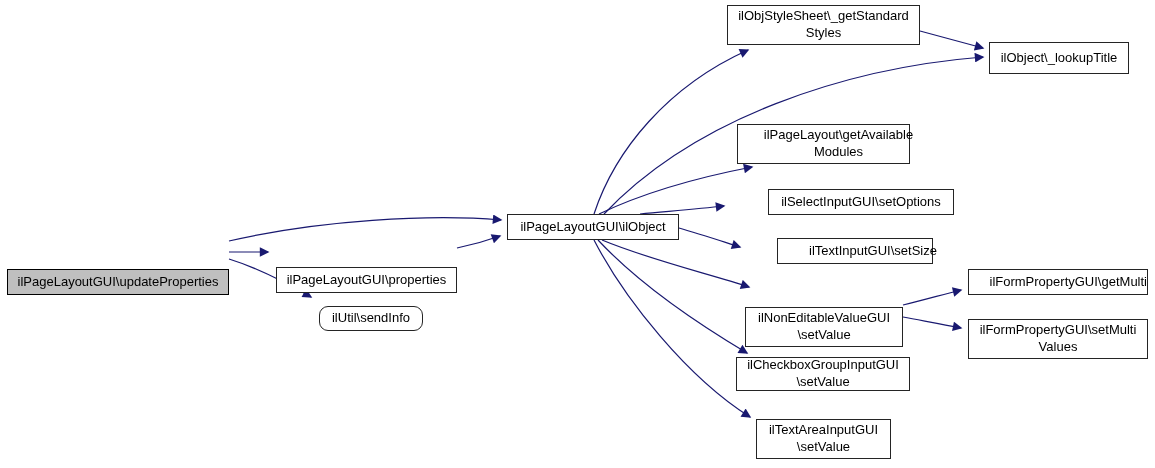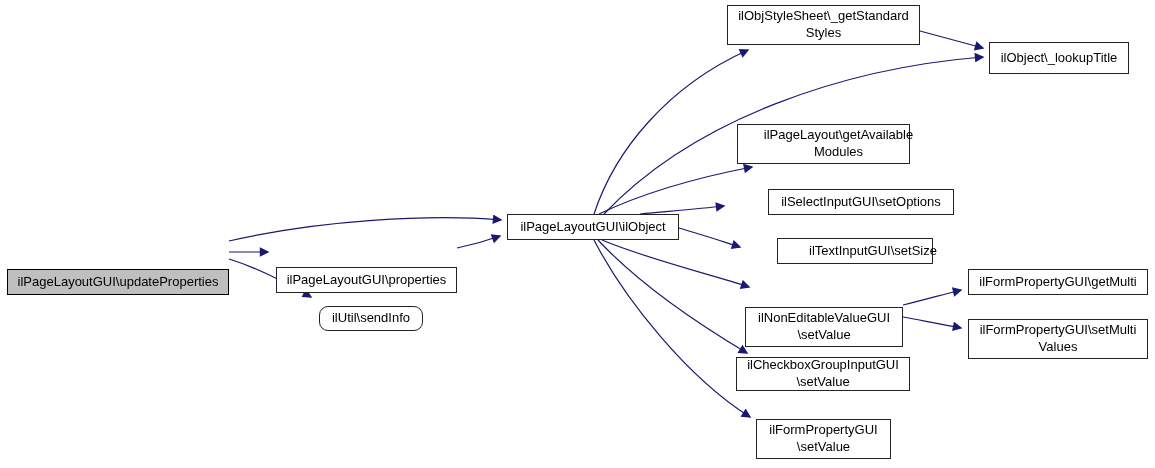--- a/index.html
+++ b/index.html
@@ -77,19 +77,19 @@
 Styles</span></div>
       <div class="node" style="left: 989px; top: 42px; width: 140px; height: 32px;"><span>ilObject\_lookupTitle</span></div>
       <div class="node" style="left: 737px; top: 124px; width: 173px; height: 40px; padding-left: 30px;"><span>ilPageLayout\getAvailable
 Modules</span></div>
       <div class="node" style="left: 730px; top: 189px; width: 186px; height: 26px; margin-left: 38px;"><span>ilSelectInputGUI\setOptions</span></div>
       <div class="node" style="left: 777px; top: 238px; width: 156px; height: 26px; padding-left: 36px;"><span>ilTextInputGUI\setSize</span></div>
       <div class="node" style="left: 745px; top: 291px; width: 158px; height: 40px; margin-top: 16px;"><span>ilNonEditableValueGUI
 \setValue</span></div>
       <div class="node" style="left: 736px; top: 357px; width: 174px; height: 34px; text-align: center;"><span>ilCheckboxGroupInputGUI
 \setValue</span></div>
-      <div class="node" style="left: 756px; top: 419px; width: 135px; height: 40px;"><span>ilFormPropertyGUI
+      <div class="node" style="left: 756px; top: 419px; width: 135px; height: 40px;"><span>ilTextAreaInputGUI
 \setValue</span></div>
-      <div class="node" style="left: 968px; top: 269px; width: 180px; height: 26px;"><span>ilFormPropertyGUI\getMulti</span></div>
+      <div class="node" style="left: 968px; top: 269px; width: 180px; height: 26px; justify-content: flex-end;"><span>ilFormPropertyGUI\getMulti</span></div>
       <div class="node" style="left: 968px; top: 319px; width: 180px; height: 40px;"><span>ilFormPropertyGUI\setMulti
 Values</span></div>
     </div>
 </div>
 
 </body></html>

